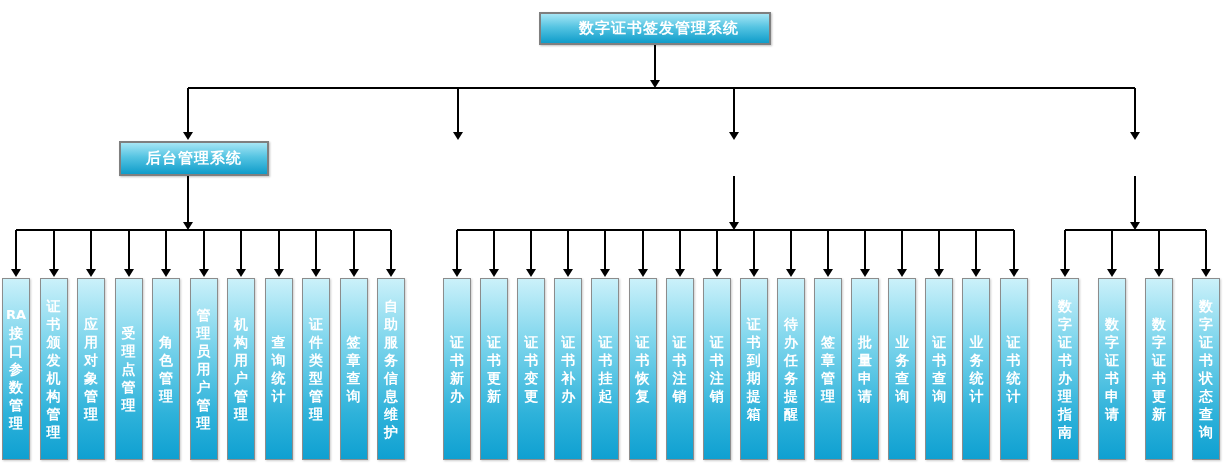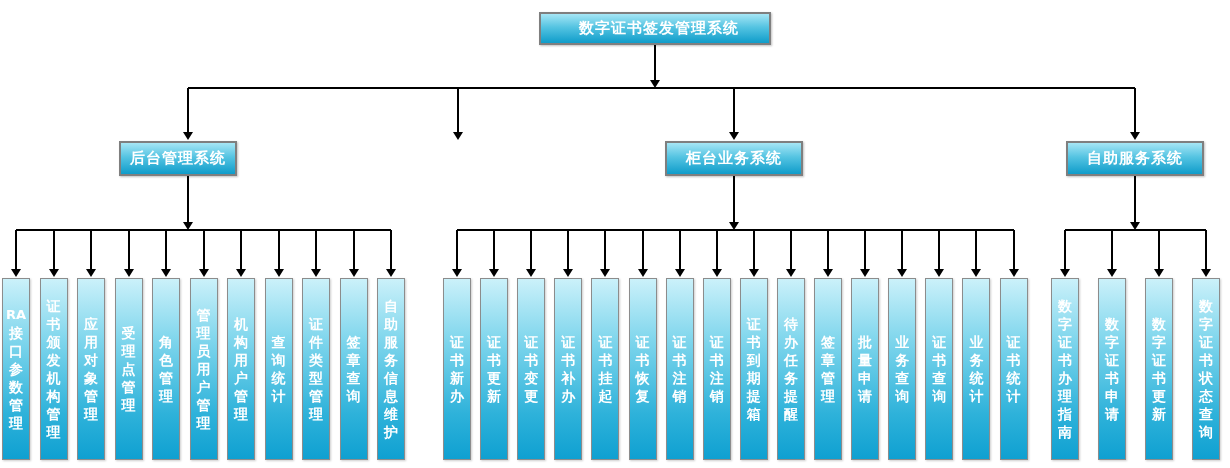--- a/index.html
+++ b/index.html
@@ -50,21 +50,21 @@
 
 <div id="stage">
   <div class="node" style="left:539px;top:12px;width:232px;height:33px;padding-left:8px;">
     <span class="hlabel">数字证书签发管理系统</span>
   </div>
 <div class="cline" style="left: 654px; top: 45px; width: 2px; height: 37px;"></div>
     <div class="arrow" style="left: 650px; top: 80px;"></div>
     <div class="cline" style="left: 188px; top: 87px; width: 947px; height: 2px;"></div>
     <div class="cline" style="left: 187px; top: 88px; width: 2px; height: 47px;"></div>
     <div class="arrow" style="left: 183px; top: 132px;"></div>
-    <div class="node" style="left: 119px; top: 141px; width: 118px; height: 35px;">
+    <div class="node" style="left: 119px; top: 141px; width: 150px; height: 35px;">
       <span class="hlabel">后台管理系统</span>
     </div>
     <div class="cline" style="left: 187px; top: 176px; width: 2px; height: 48px;"></div>
     <div class="arrow" style="left: 183px; top: 222px;"></div>
     <div class="cline" style="left: 16px; top: 229px; width: 375px; height: 2px;"></div>
     <div class="cline" style="left: 15px; top: 230px; width: 2px; height: 41px;"></div>
     <div class="arrow" style="left: 11px; top: 269px;"></div>
     <div class="leaf" style="left: 2px; top: 278px; width: 28px; height: 182px;">
       <div class="vlabel">
         <span class="latin">RA</span>
@@ -191,23 +191,20 @@
         <span>信</span>
         <span>息</span>
         <span>维</span>
         <span>护</span>
       </div>
     </div>
     <div class="cline" style="left: 457px; top: 88px; width: 2px; height: 47px;"></div>
     <div class="arrow" style="left: 453px; top: 132px;"></div>
     <div class="cline" style="left: 733px; top: 88px; width: 2px; height: 47px;"></div>
     <div class="arrow" style="left: 729px; top: 132px;"></div>
-    <div class="node" style="left: 665px; top: 141px; width: 138px; height: 35px;">
-      <span class="hlabel">柜台业务系统</span>
-    </div>
     <div class="cline" style="left: 733px; top: 176px; width: 2px; height: 48px;"></div>
     <div class="arrow" style="left: 729px; top: 222px;"></div>
     <div class="cline" style="left: 457px; top: 229px; width: 556.5px; height: 2px;"></div>
     <div class="cline" style="left: 456px; top: 230px; width: 2px; height: 41px;"></div>
     <div class="arrow" style="left: 452px; top: 269px;"></div>
     <div class="leaf" style="left: 443px; top: 278px; width: 28px; height: 182px;">
       <div class="vlabel">
         <span>证</span>
         <span>书</span>
         <span>新</span>
@@ -363,23 +360,20 @@
     <div class="leaf" style="left: 999.5px; top: 278px; width: 28px; height: 182px;">
       <div class="vlabel">
         <span>证</span>
         <span>书</span>
         <span>统</span>
         <span>计</span>
       </div>
     </div>
     <div class="cline" style="left: 1134px; top: 88px; width: 2px; height: 47px;"></div>
     <div class="arrow" style="left: 1130px; top: 132px;"></div>
-    <div class="node" style="left: 1066px; top: 141px; width: 138px; height: 35px;">
-      <span class="hlabel">自助服务系统</span>
-    </div>
     <div class="cline" style="left: 1134px; top: 176px; width: 2px; height: 48px;"></div>
     <div class="arrow" style="left: 1130px; top: 222px;"></div>
     <div class="cline" style="left: 1065px; top: 229px; width: 141px; height: 2px;"></div>
     <div class="cline" style="left: 1064px; top: 230px; width: 2px; height: 41px;"></div>
     <div class="arrow" style="left: 1060px; top: 269px;"></div>
     <div class="leaf" style="left: 1051px; top: 278px; width: 28px; height: 182px;">
       <div class="vlabel">
         <span>数</span>
         <span>字</span>
         <span>证</span>

